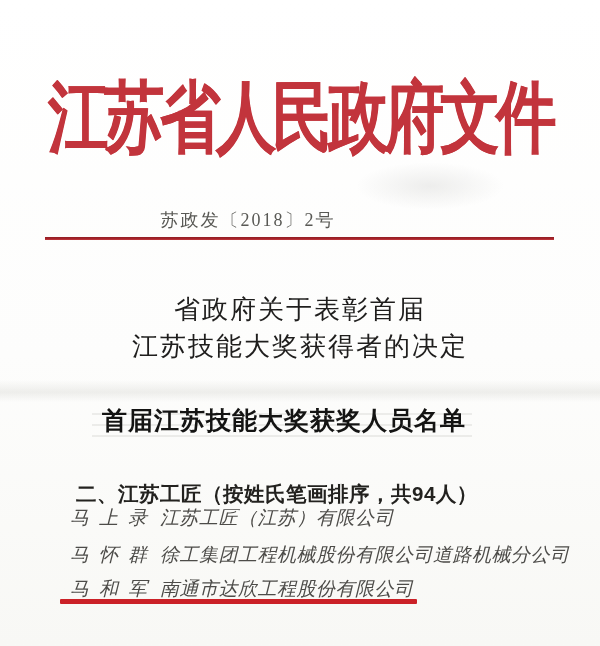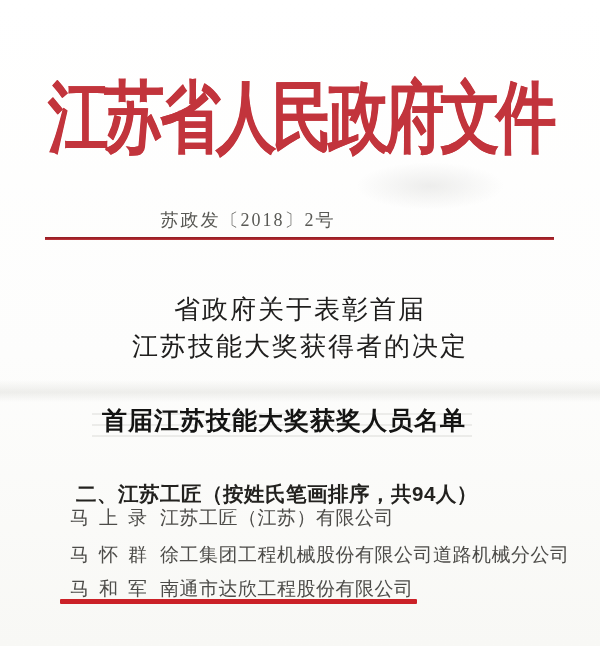--- a/index.html
+++ b/index.html
@@ -52,21 +52,21 @@
   
   .section-heading {
     position:absolute; top:466px; left:76px;
     font-family:Liberation Sans, sans-serif;
     font-size:20.5px; font-weight:bold; color:#23221f; letter-spacing:0.5px;
     white-space:nowrap;
     margin-top:14px;
   }
   
   .row { position:absolute; left:0; width:600px; height:24px; line-height:24px;
-         font-size:19px; color:#4d4c49; white-space:nowrap; }
+         font-size:19px; color:#4d4c49; white-space:nowrap;font-style:italic; }
   .row .name    { position:absolute; left:70px; letter-spacing:10px; }
   .row .company { position:absolute; left:160px; letter-spacing:0.5px; }
   .row-1 { top:506px; }
   .row-2 { top:543px; }
   .row-3 { top:577px; }
   .highlight-underline {
     position:absolute; top:599px; left:60px; width:357px; height:5px;
     background:#cb2127; border-radius:1px;
   }
 </style>

